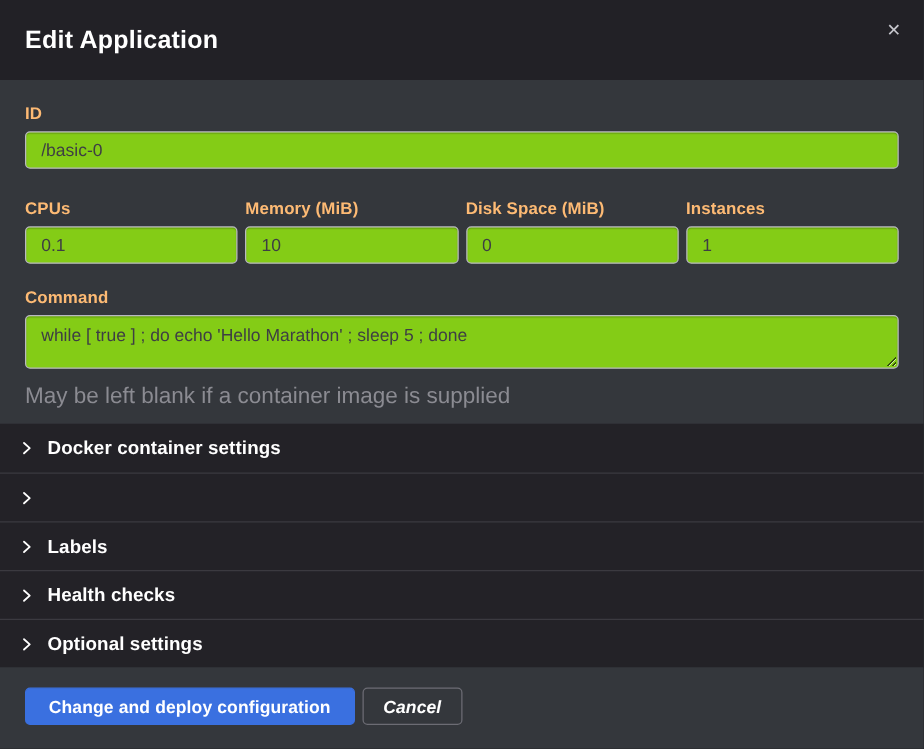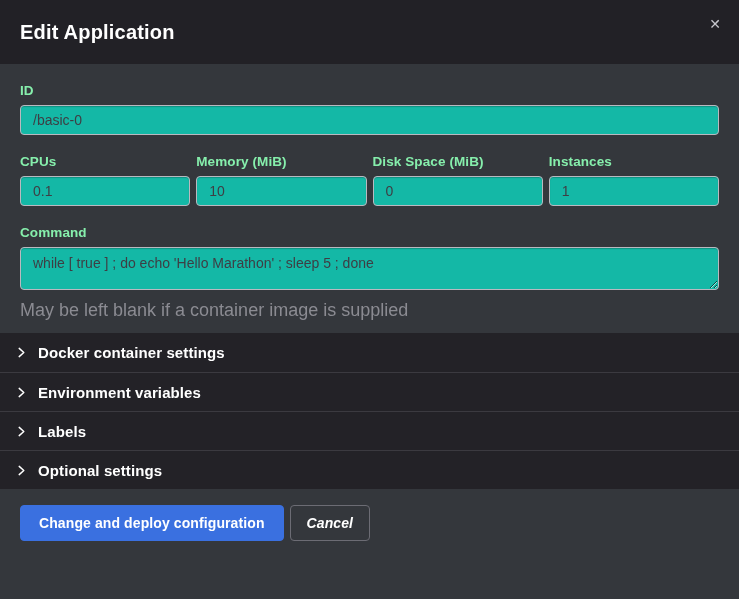--- a/index.html
+++ b/index.html
@@ -36,44 +36,44 @@
   }
 
   
   .form-section {
     flex:0 0 auto;
     background:#34373c;
     padding:19px 20px 12px 20px;
   }
   .field-label {
     display:block;
-    color:#86efac;
+    color:#fdba74;
     font-size:13.5px;
     font-weight:700;
     margin-bottom:7px;
     letter-spacing:.1px;
   }
   .text-input, .text-area {
     width:100%;
-    background:#14b8a6;
+    background:#84cc16;
     border:1px solid #b9b9c0;
     border-radius:4px;
     box-shadow: inset 0 1px 1px rgba(0,0,0,0.22);
     color:#3e3e44;
     font-family:"Liberation Sans", sans-serif;
     font-size:14px;
   }
   .text-input { height:30px; padding:0 12px; }
   .text-area  { height:43px; padding:6px 12px; resize:vertical; line-height:1.35; }
 
   .field-row {
     display:grid;
     grid-template-columns:repeat(4, 1fr);
     column-gap:6px;
-    margin-top:19px;
+    margin-top:24px;
   }
   .command-group { margin-top:19px; }
   .help-text {
     margin-top:6px;
     color:#8b8b92;
     font-size:18px;
   }
 
   
   .accordion {
@@ -102,21 +102,21 @@
 
   
   .modal-footer {
     flex:1 1 auto;
     background:#34373c;
     display:flex; align-items:flex-start;
     gap:6px;
     padding:16px 20px;
   }
   .btn {
-    height:36px;
+    height:30px;
     border-radius:4px;
     font-family:"Liberation Sans", sans-serif;
     font-size:14px;
     font-weight:700;
     letter-spacing:.1px;
     cursor:pointer;
   }
   .btn-primary {
     background:#3a70e0;
     border:1px solid #3a70e0;
@@ -181,30 +181,35 @@
       <svg class="chevron" viewBox="0 0 12 12">
           <polyline points="3.5,1.5 8.5,6 3.5,10.5" fill="none" stroke="#ffffff" stroke-width="1.6" stroke-linecap="round" stroke-linejoin="round"></polyline>
         </svg>
       <span class="accordion-label">Docker container settings</span>
     </div>
 
     <div class="accordion-row">
       <svg class="chevron" viewBox="0 0 12 12">
           <polyline points="3.5,1.5 8.5,6 3.5,10.5" fill="none" stroke="#ffffff" stroke-width="1.6" stroke-linecap="round" stroke-linejoin="round"></polyline>
         </svg>
-      <span class="accordion-label">Environment variables</span>
     </div>
 
     <div class="accordion-row">
       <svg class="chevron" viewBox="0 0 12 12">
           <polyline points="3.5,1.5 8.5,6 3.5,10.5" fill="none" stroke="#ffffff" stroke-width="1.6" stroke-linecap="round" stroke-linejoin="round"></polyline>
         </svg>
       <span class="accordion-label">Labels</span>
     </div>
 
+    <div class="accordion-row">
+      <svg class="chevron" viewBox="0 0 12 12">
+          <polyline points="3.5,1.5 8.5,6 3.5,10.5" fill="none" stroke="#ffffff" stroke-width="1.6" stroke-linecap="round" stroke-linejoin="round"></polyline>
+        </svg>
+      <span class="accordion-label">Health checks</span>
+    </div>
 
     <div class="accordion-row">
       <svg class="chevron" viewBox="0 0 12 12">
           <polyline points="3.5,1.5 8.5,6 3.5,10.5" fill="none" stroke="#ffffff" stroke-width="1.6" stroke-linecap="round" stroke-linejoin="round"></polyline>
         </svg>
       <span class="accordion-label">Optional settings</span>
     </div>
 
   </div>
 

